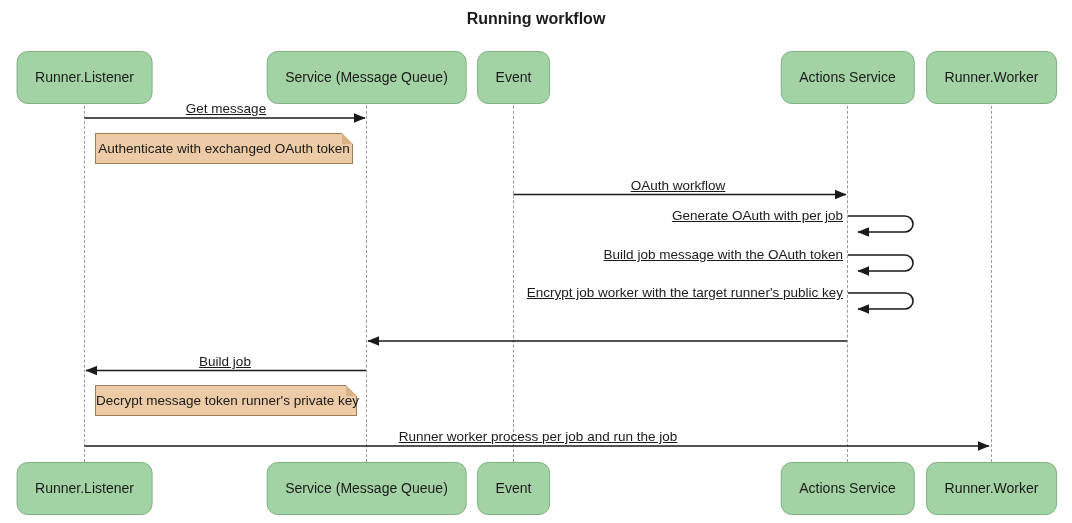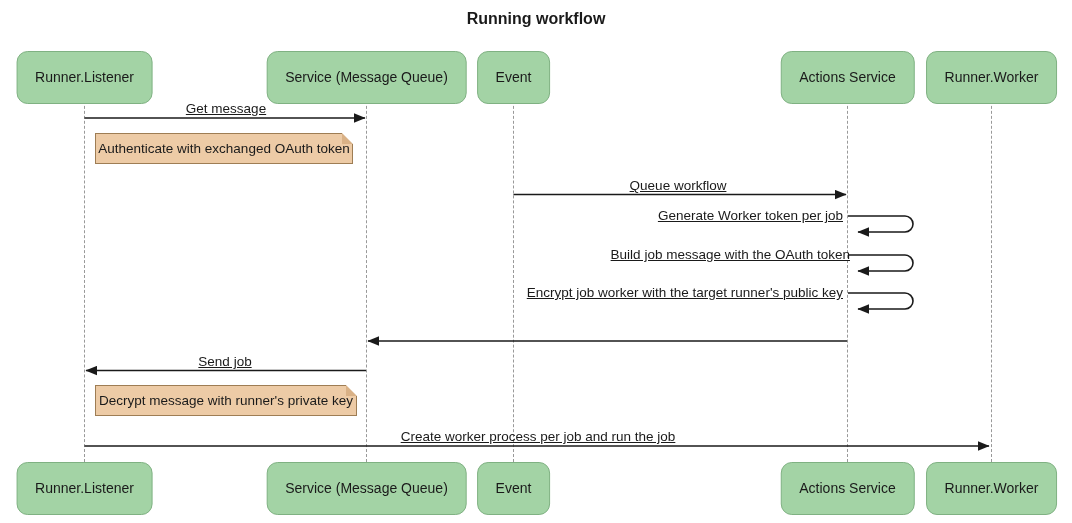--- a/index.html
+++ b/index.html
@@ -81,34 +81,34 @@
     <line x1="84.5" y1="446" x2="989" y2="446" marker-end="url(#arrowhead)"></line>
   </svg>
 
   <div class="actor top" style="left:84.5px">Runner.Listener</div>
   <div class="actor top" style="left:366.5px">Service (Message Queue)</div>
   <div class="actor top" style="left:513.5px">Event</div>
   <div class="actor top" style="left:847.5px">Actions Service</div>
   <div class="actor top" style="left:991.5px">Runner.Worker</div>
 
   <div class="msg-label centered" style="left:226px; top:101px">Get message</div>
-  <div class="msg-label centered" style="left:678px; top:178px">Queue workflow</div>
-  <div class="msg-label right-aligned" style="right:229px; top:208px">Generate Worker token per job</div>
-  <div class="msg-label right-aligned" style="right:222px; top:247px">Build job message with the OAuth token</div>
+  <div class="msg-label centered" style="left:678px; top:178px">OAuth workflow</div>
+  <div class="msg-label right-aligned" style="right:229px; top:208px">Generate OAuth with per job</div>
+  <div class="msg-label right-aligned" style="right:229px; top:247px">Build job message with the OAuth token</div>
   <div class="msg-label right-aligned" style="right:229px; top:285px">Encrypt job worker with the target runner's public key</div>
-  <div class="msg-label centered" style="left:225px; top:354px">Send job</div>
-  <div class="msg-label centered" style="left:538px; top:429px">Create worker process per job and run the job</div>
+  <div class="msg-label centered" style="left:225px; top:354px">Build job</div>
+  <div class="msg-label centered" style="left:538px; top:429px">Runner worker process per job and run the job</div>
 
   <div class="note" style="left:95px; top:133px; width:256px">
     <span class="fold"></span>
     <span class="note-text">Authenticate with exchanged OAuth token</span>
   </div>
   <div class="note" style="left:95px; top:385px; width:260px">
     <span class="fold"></span>
-    <span class="note-text">Decrypt message with runner's private key</span>
+    <span class="note-text">Decrypt message token runner's private key</span>
   </div>
 
   <div class="actor bottom" style="left:84.5px">Runner.Listener</div>
   <div class="actor bottom" style="left:366.5px">Service (Message Queue)</div>
   <div class="actor bottom" style="left:513.5px">Event</div>
   <div class="actor bottom" style="left:847.5px">Actions Service</div>
   <div class="actor bottom" style="left:991.5px">Runner.Worker</div>
 
 </div>
 

